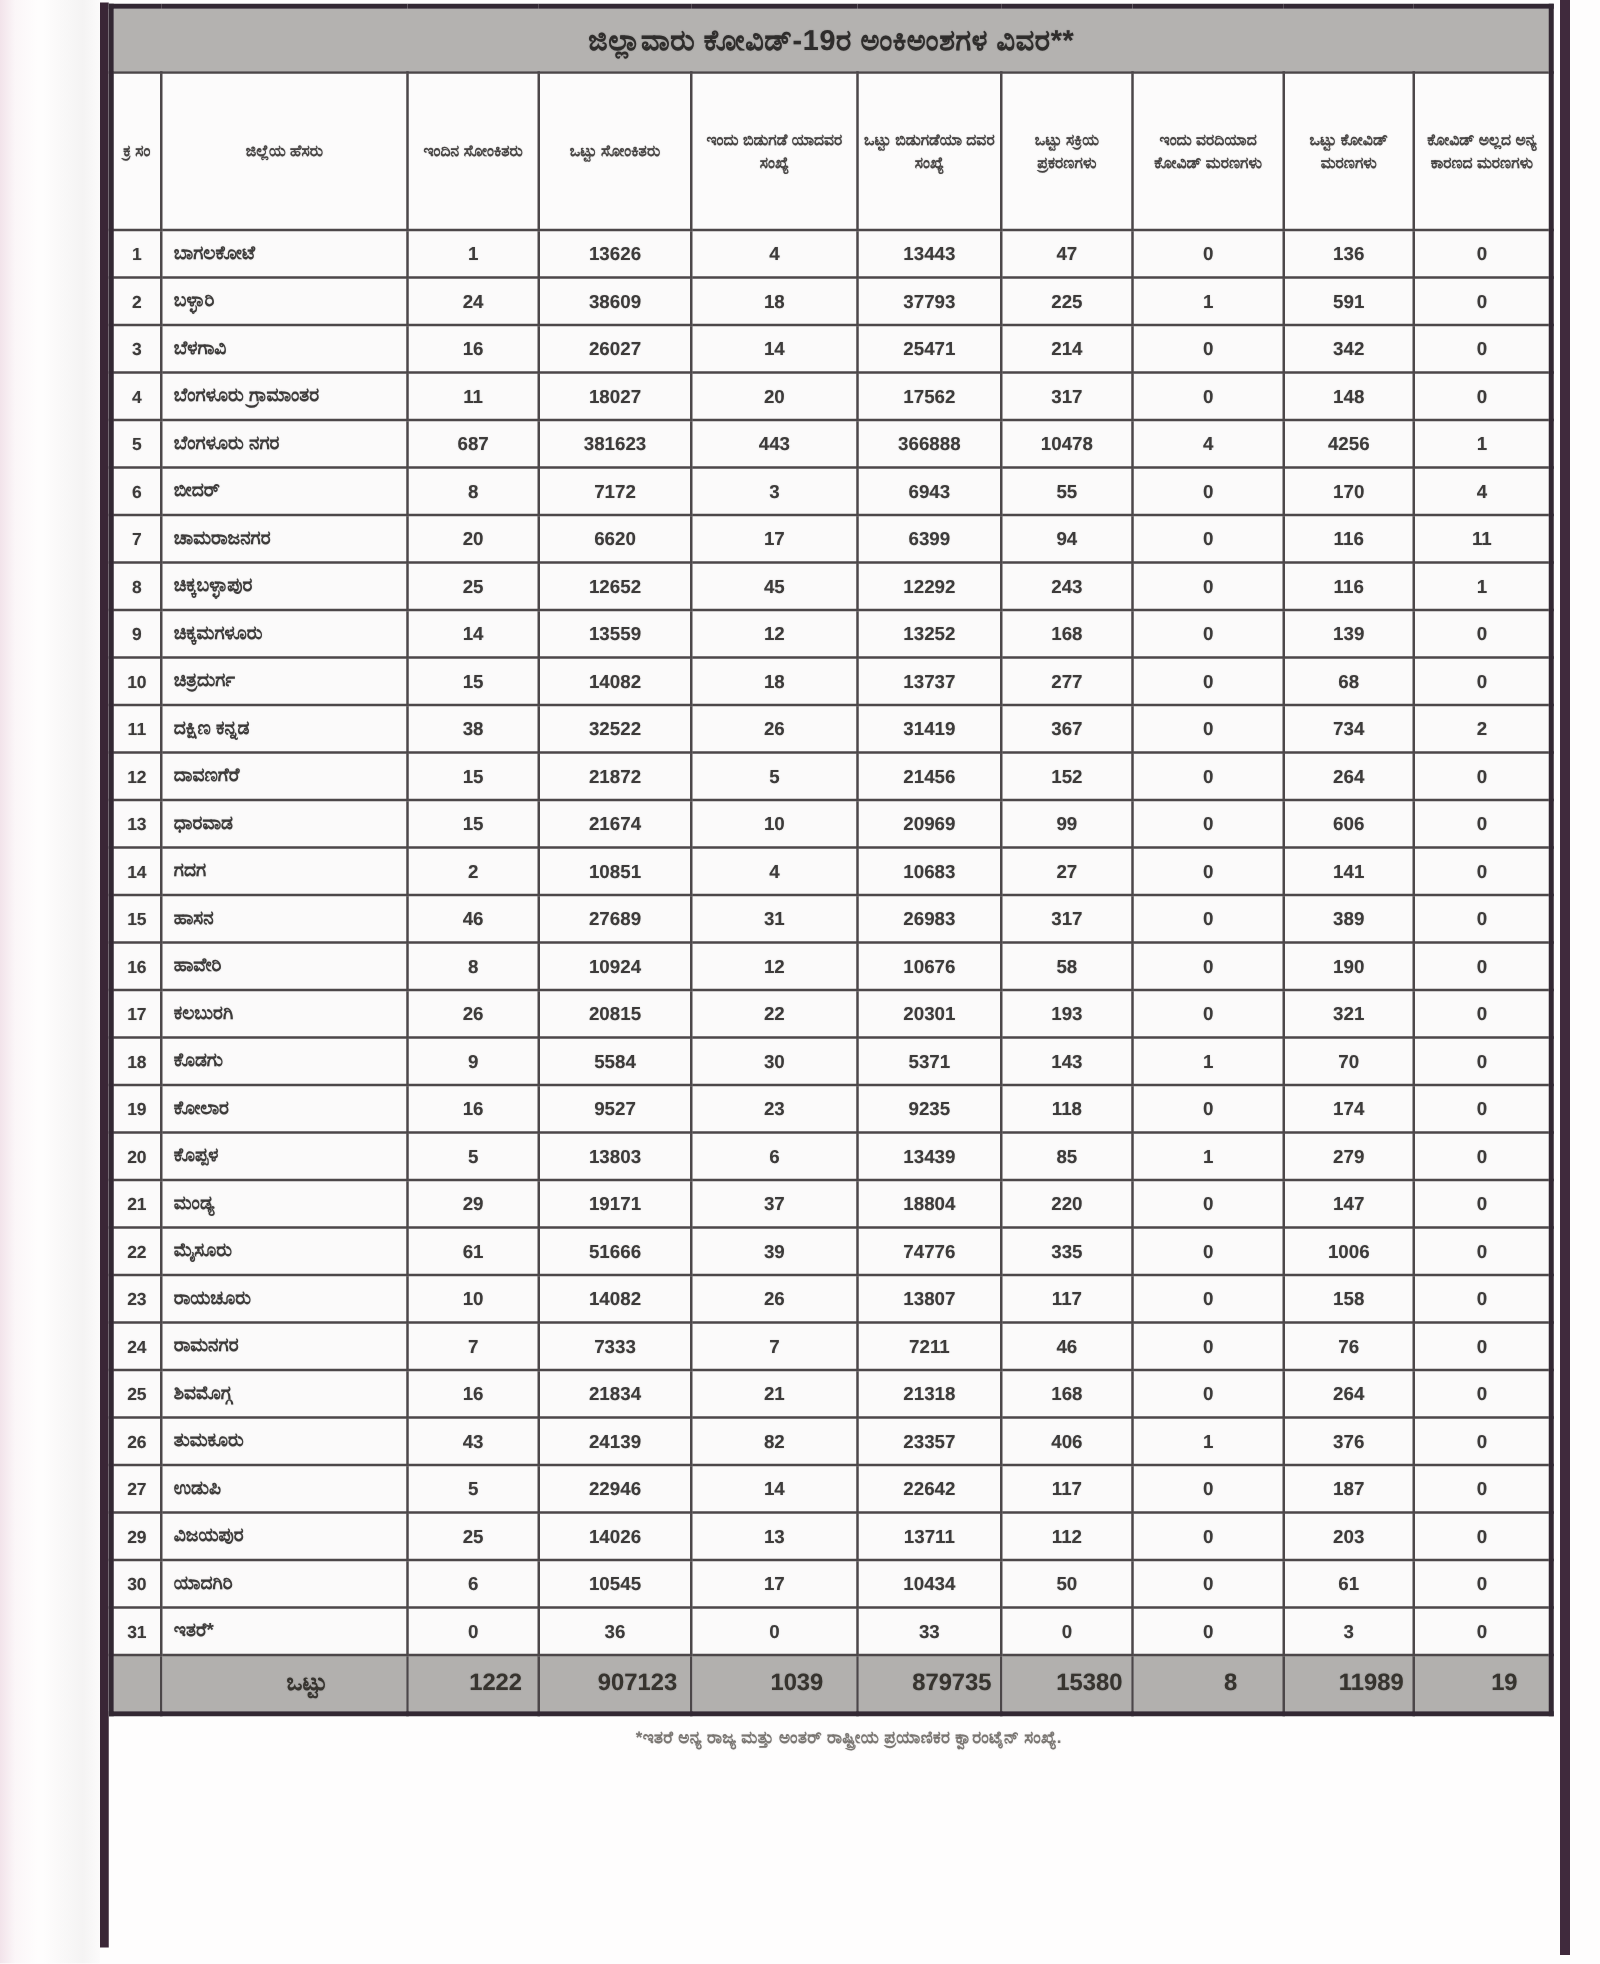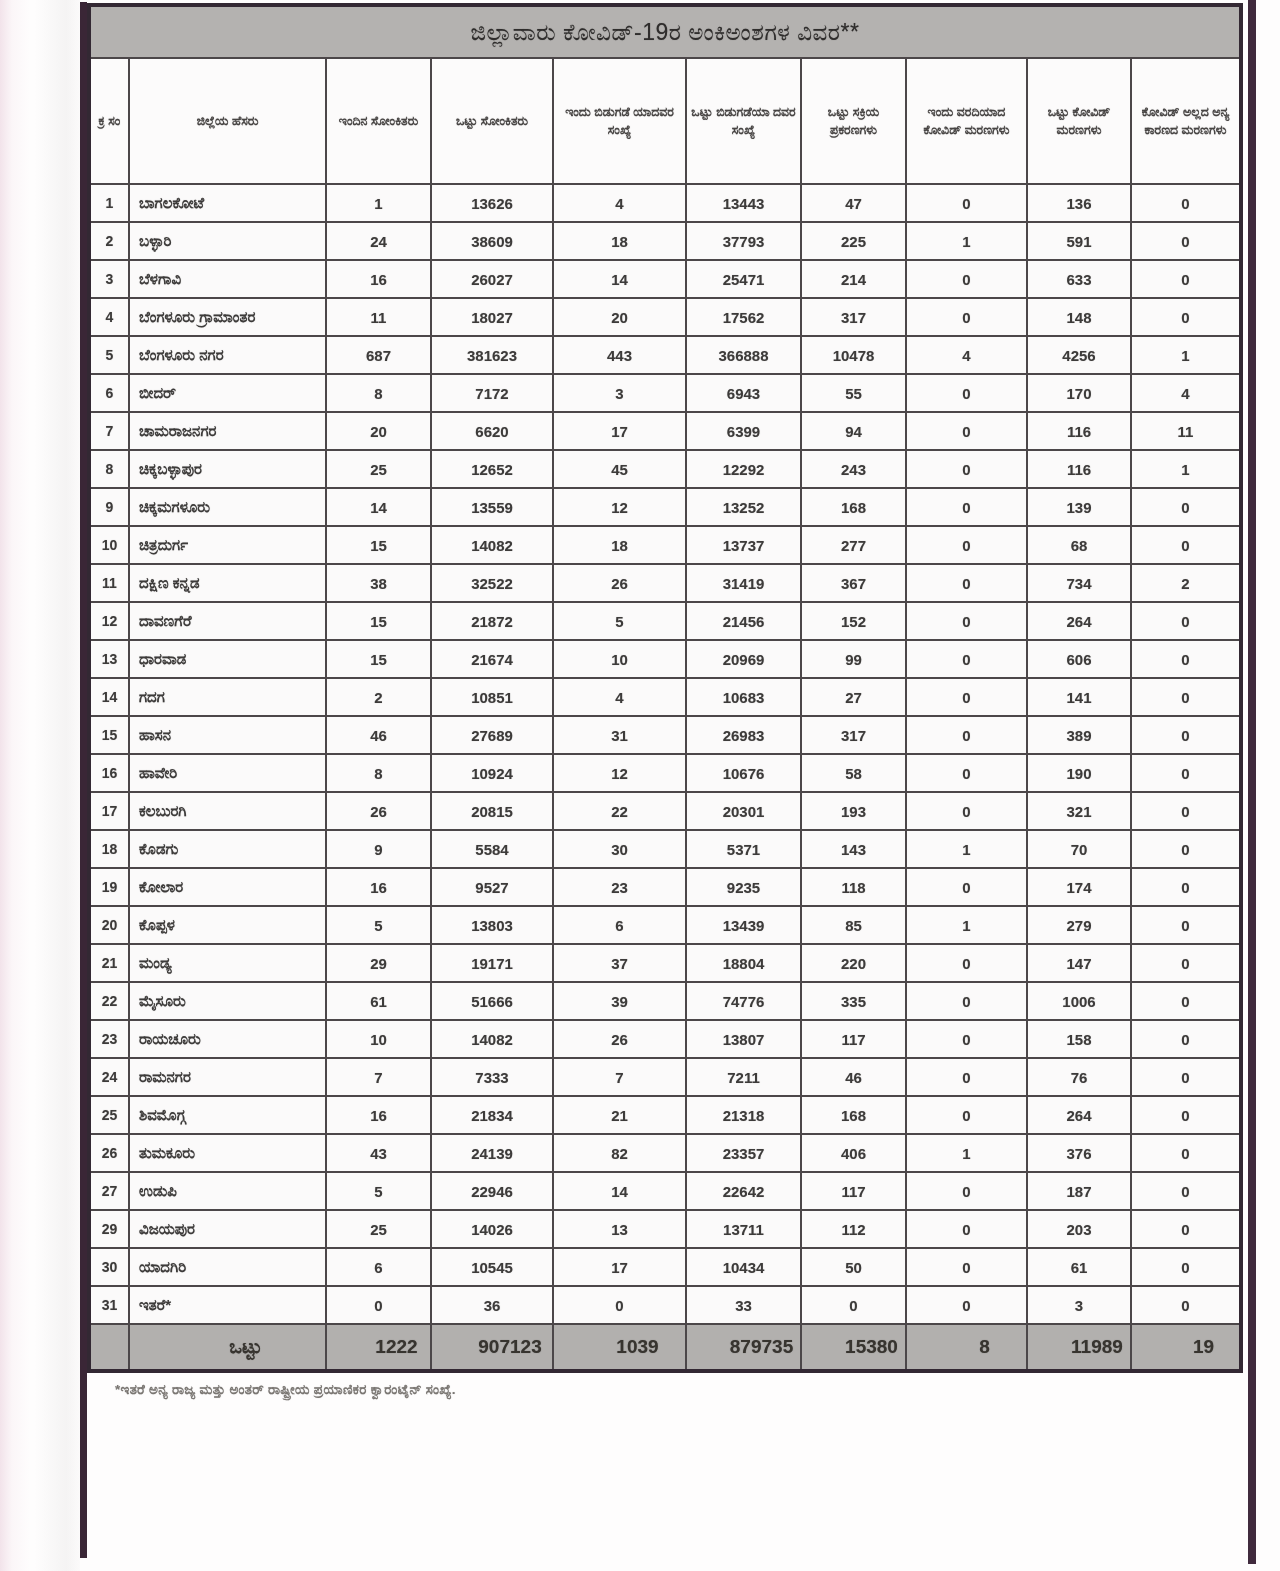--- a/index.html
+++ b/index.html
@@ -55,21 +55,21 @@
   col.c5 { width: 115px; }
   col.c6 { width: 105px; }
   col.c7 { width: 121px; }
   col.c8 { width: 104px; }
   col.c9 { width: 110px; }
 
   .title-cell {
     height: 48px;
     background: #b4b2b0;
     font-size: 23px;
-    font-weight: normal;
+    font-weight: bold;
     color: #2f2d2c;
     letter-spacing: 0.5px;
     text-shadow: 0 0 1px rgba(40,40,40,0.45);
   }
   th.hdr {
     height: 120px;
     background: #fcfbfb;
     font-size: 12.5px;
     font-weight: bold;
     color: #474443;
@@ -108,20 +108,21 @@
   }
   tfoot td.total-label { text-align: center; }
   .footnote {
     margin-top: 9px;
     margin-left: 28px;
     font-size: 13.5px;
     font-weight: bold;
     color: #7a7672;
     letter-spacing: 0.3px;
     text-shadow: 0 0 1px rgba(120,120,120,0.4);
+    text-align: center;
   }
 </style>
 </head>
 <body>
 
 <div class="page">
   <div class="left-gutter"></div>
   <div class="scan-shade"></div>
   <div class="rule-left"></div>
   <div class="rule-right"></div>
@@ -184,21 +185,21 @@
           </tr>
           <tr>
             <td class="slno">3</td>
             <td class="district">ಬೆಳಗಾವಿ</td>
             <td>16</td>
             <td>26027</td>
             <td>14</td>
             <td>25471</td>
             <td>214</td>
             <td>0</td>
-            <td>633</td>
+            <td>342</td>
             <td>0</td>
           </tr>
           <tr>
             <td class="slno">4</td>
             <td class="district">ಬೆಂಗಳೂರು ಗ್ರಾಮಾಂತರ</td>
             <td>11</td>
             <td>18027</td>
             <td>20</td>
             <td>17562</td>
             <td>317</td>

